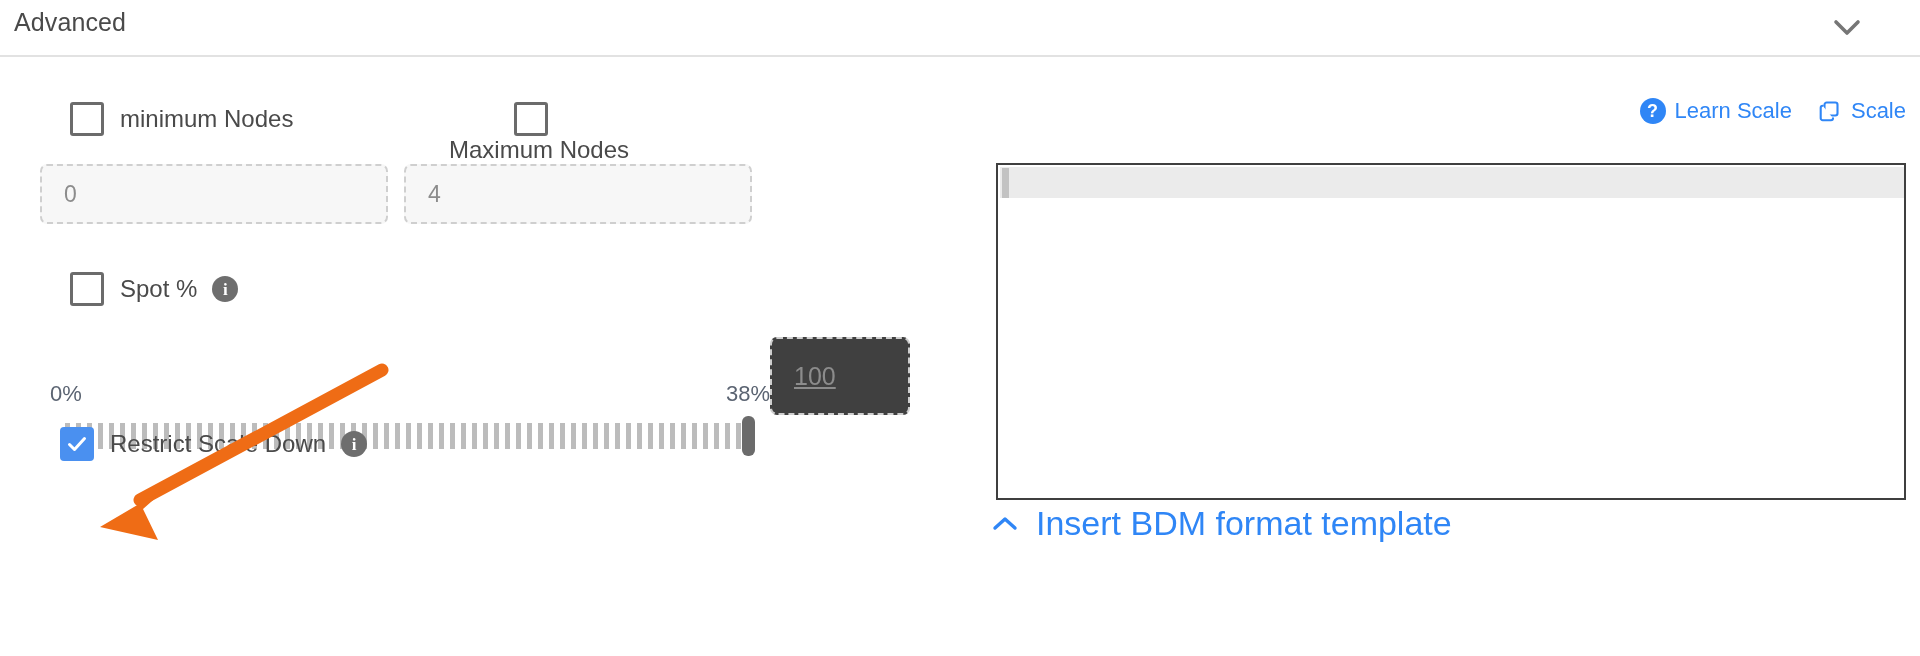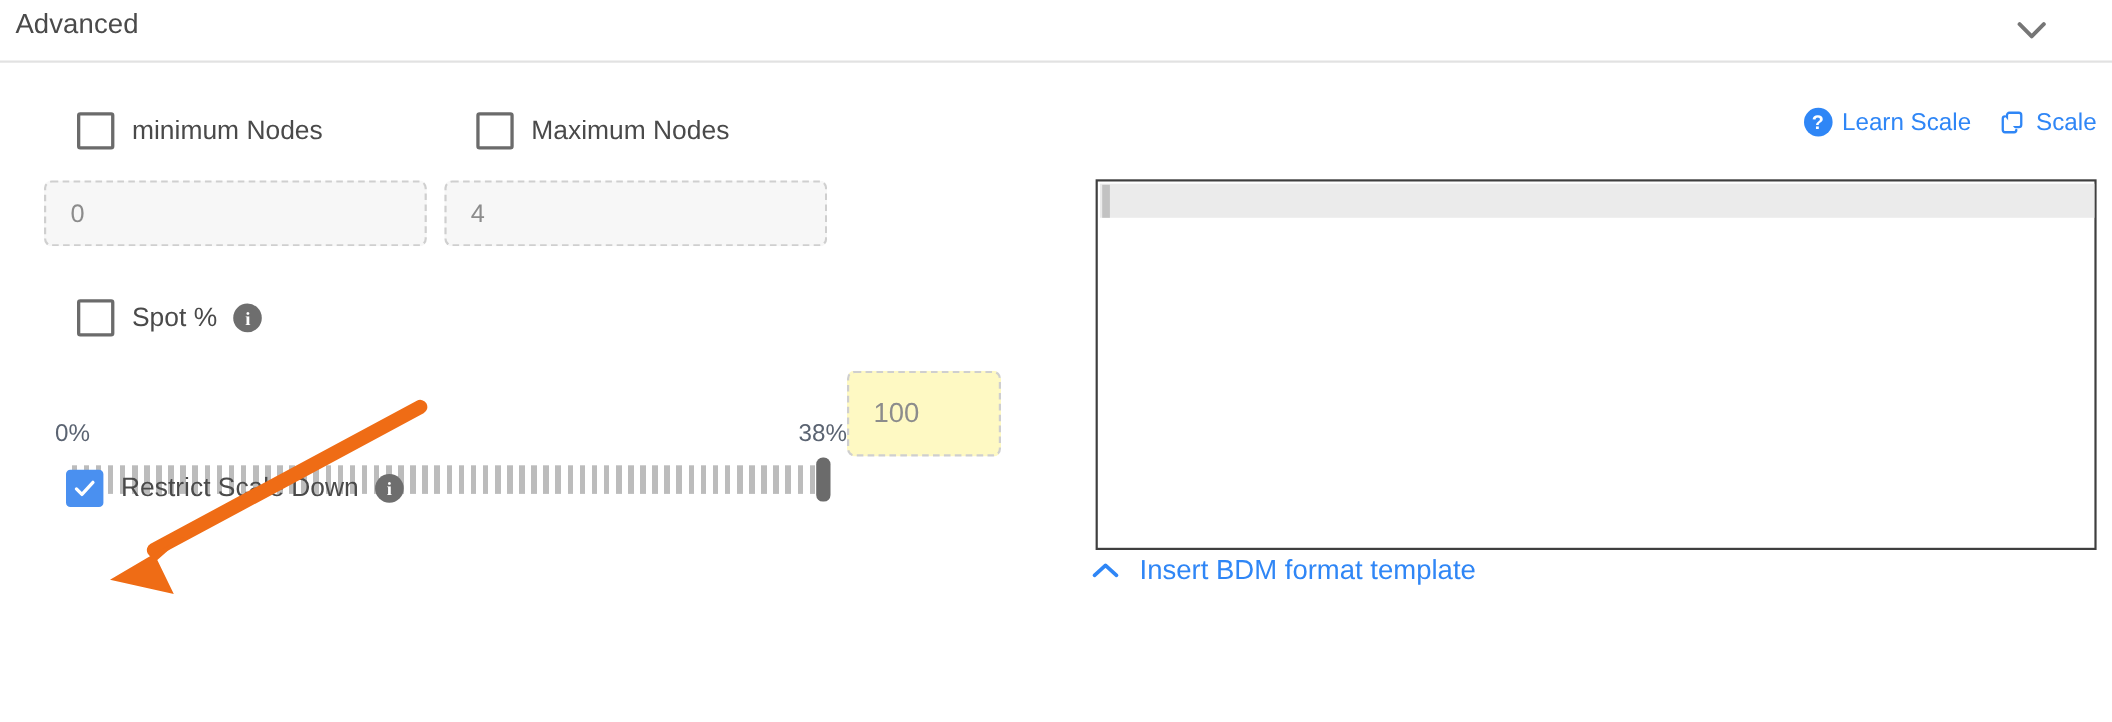--- a/index.html
+++ b/index.html
@@ -78,23 +78,23 @@
     background-size:100% 100%;
     cursor:pointer;
   }
   .slider-thumb{
     position:absolute;left:692px;top:35px;width:13px;height:40px;
     background:#6b6b6b;border-radius:6px;cursor:pointer;
   }
   .slider-value{
     position:absolute;left:770px;top:281px;
     width:140px;height:78px;box-sizing:border-box;
-    border:2px dashed #cfcfcf;border-radius:7px;background:#fef9c3;
+    border:2px dashed #cfcfcf;border-radius:7px;background:#404040;
     font-size:25px;color:#8c8c8c;
-    display:flex;align-items:center;padding-left:22px;cursor:text;
+    display:flex;align-items:center;padding-left:22px;cursor:text;text-decoration:underline;
   }
 
   
   .right-col{position:absolute;left:960px;top:56px;width:960px;height:600px;}
   .bdm-title{
     position:absolute;left:36px;top:43px;
     font-size:25px;color:#4a4a4a;
   }
   .bdm-actions{
     position:absolute;right:14px;top:42px;
@@ -120,21 +120,21 @@
     position:absolute;left:2px;top:2px;width:906px;height:31px;
     background:#ebebeb;
   }
   .editor-gutter{
     position:absolute;left:4px;top:3px;width:7px;height:30px;
     background:#c2c2c2;
   }
   .bdm-insert{
     position:absolute;left:30px;top:448px;
     display:flex;align-items:center;gap:16px;
-    color:#2f86f6;font-size:25px;cursor:pointer;
+    color:#2f86f6;font-size:34px;cursor:pointer;
   }
 
   
   .annot{
     position:absolute;left:0;top:0;width:1920px;height:656px;
     pointer-events:none;
   }
 </style>
 </head>
 <body>
@@ -152,21 +152,21 @@
 <div class="left-col">
 
   <div class="cb-row" style="left:50px;top:46px;">
     <div class="cb-box"></div>
     <div class="cb-label">minimum Nodes</div>
   </div>
   <div class="num-field" style="left:40px;top:108px;">
     <span>0</span>
   </div>
 
-  <div class="cb-row" style="left:413px;top:46px;">
+  <div class="cb-row" style="left:413px;top:46px;flex-direction:column;">
     <div class="cb-box"></div>
     <div class="cb-label">Maximum Nodes</div>
   </div>
   <div class="num-field" style="left:404px;top:108px;">
     <span>4</span>
   </div>
 
   <div class="cb-row" style="left:50px;top:216px;">
     <div class="cb-box"></div>
     <div class="cb-label">Spot %</div>

